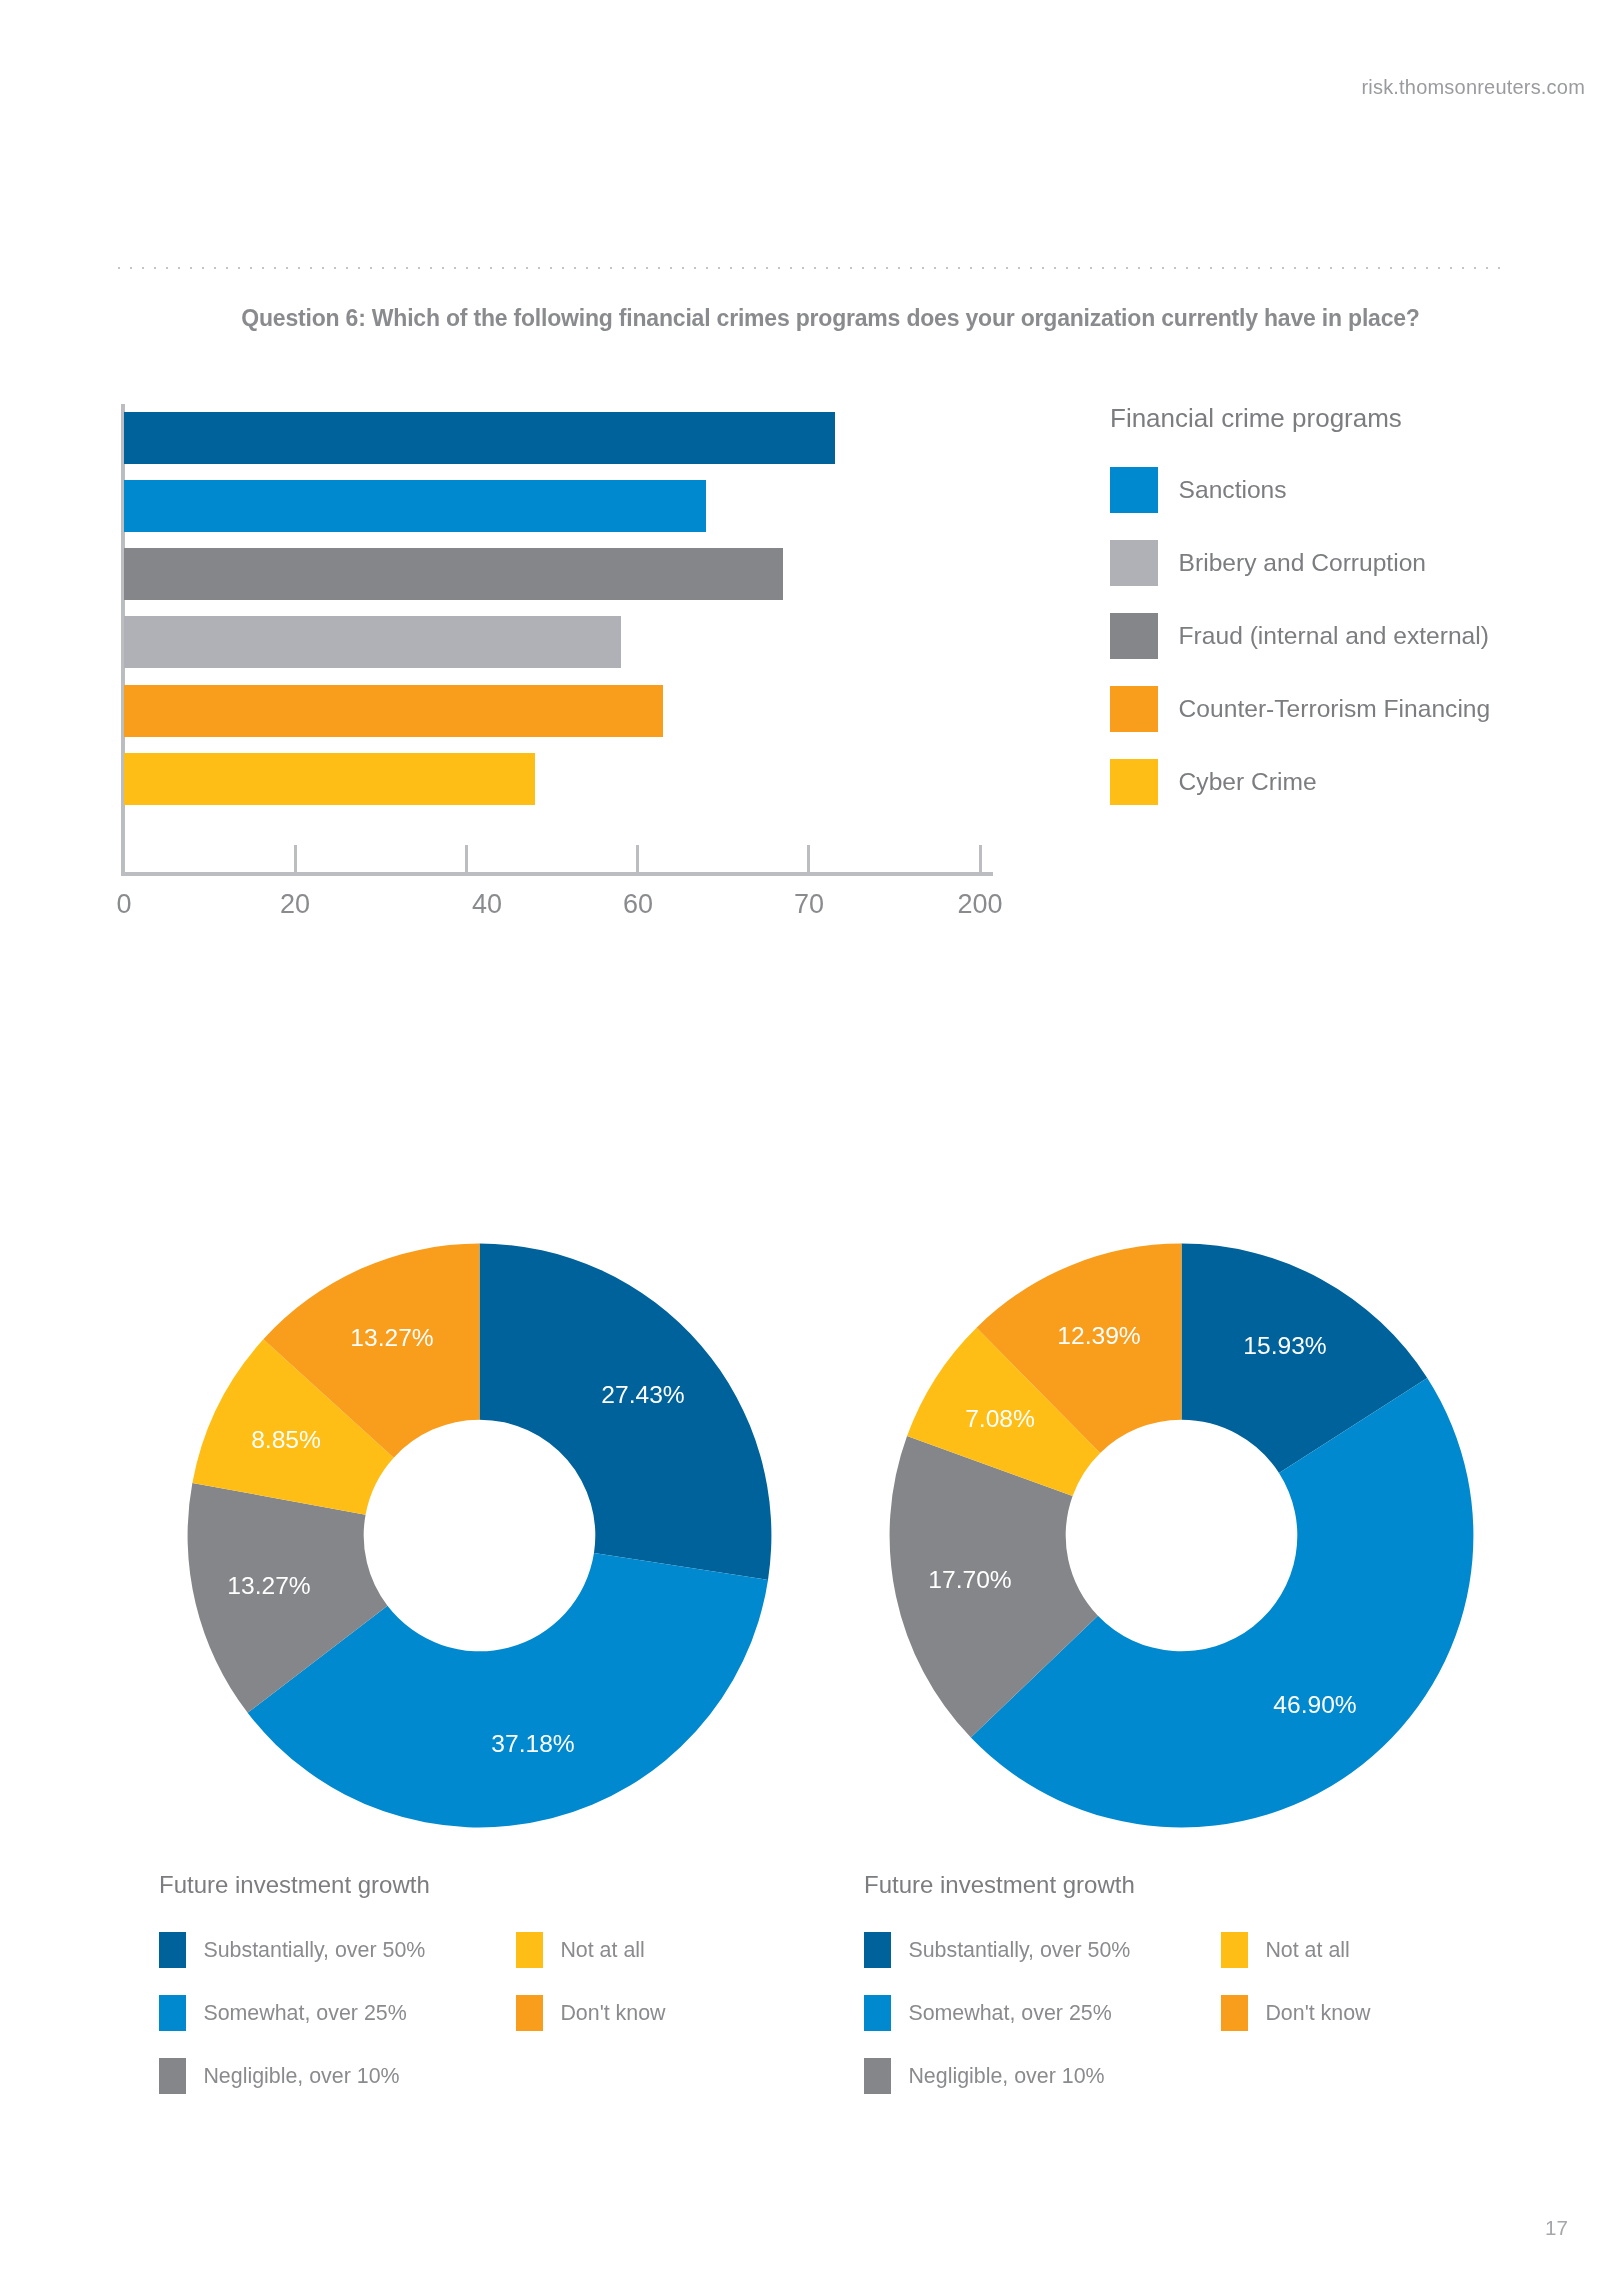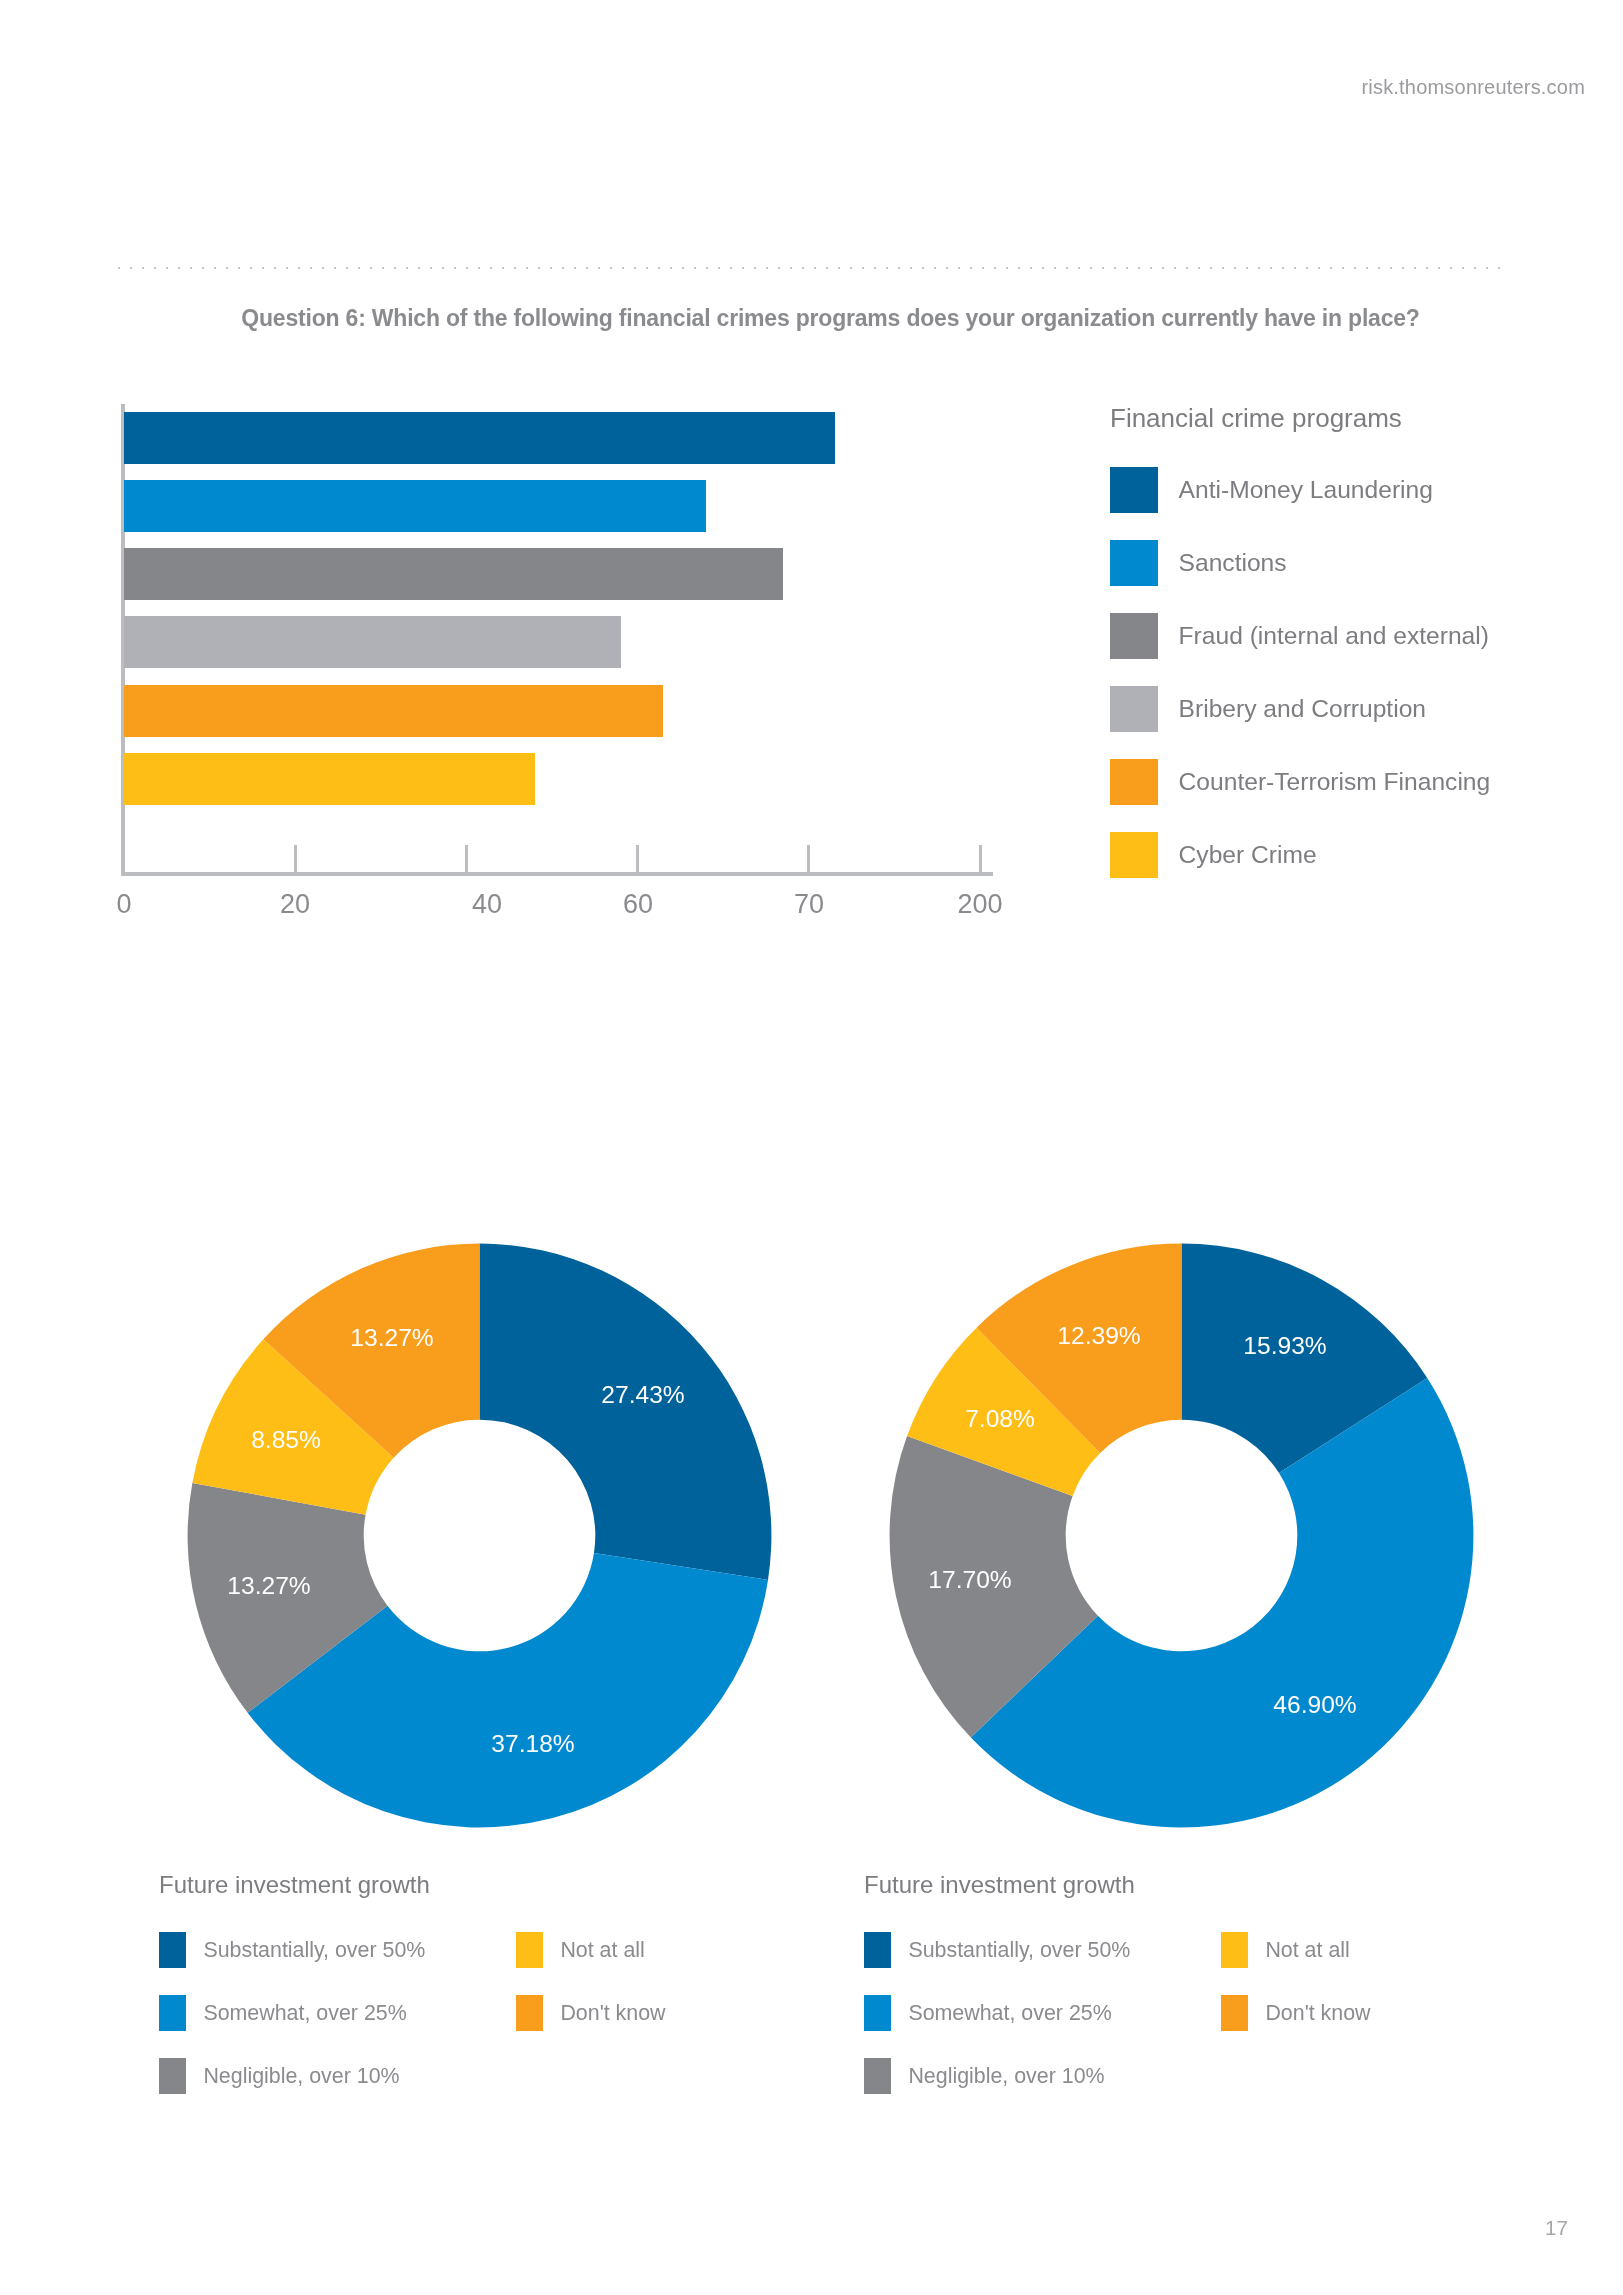--- a/index.html
+++ b/index.html
@@ -268,34 +268,30 @@
         <div class="x-label" style="left: 696px;">70</div>
         <div class="tick" style="left: 866px;"></div>
         <div class="x-label" style="left: 867px;">200</div>
       </div>
   </div>
 
   <div id="bar-legend">
     <div class="legend-title">Financial crime programs</div>
     <div id="bar-legend-items">
         <div class="legend-item">
-          <span class="swatch" style="background: rgb(0, 98, 155);"></span>
-          <span class="legend-label">Anti-Money Laundering</span>
-        </div>
-        <div class="legend-item">
           <span class="swatch" style="background: rgb(0, 137, 207);"></span>
           <span class="legend-label">Sanctions</span>
         </div>
         <div class="legend-item">
+          <span class="swatch" style="background: rgb(175, 177, 182);"></span>
+          <span class="legend-label">Bribery and Corruption</span>
+        </div>
+        <div class="legend-item">
           <span class="swatch" style="background: rgb(133, 134, 138);"></span>
           <span class="legend-label">Fraud (internal and external)</span>
-        </div>
-        <div class="legend-item">
-          <span class="swatch" style="background: rgb(175, 177, 182);"></span>
-          <span class="legend-label">Bribery and Corruption</span>
         </div>
         <div class="legend-item">
           <span class="swatch" style="background: rgb(249, 157, 28);"></span>
           <span class="legend-label">Counter-Terrorism Financing</span>
         </div>
         <div class="legend-item">
           <span class="swatch" style="background: rgb(255, 190, 22);"></span>
           <span class="legend-label">Cyber Crime</span>
         </div>
       </div>

